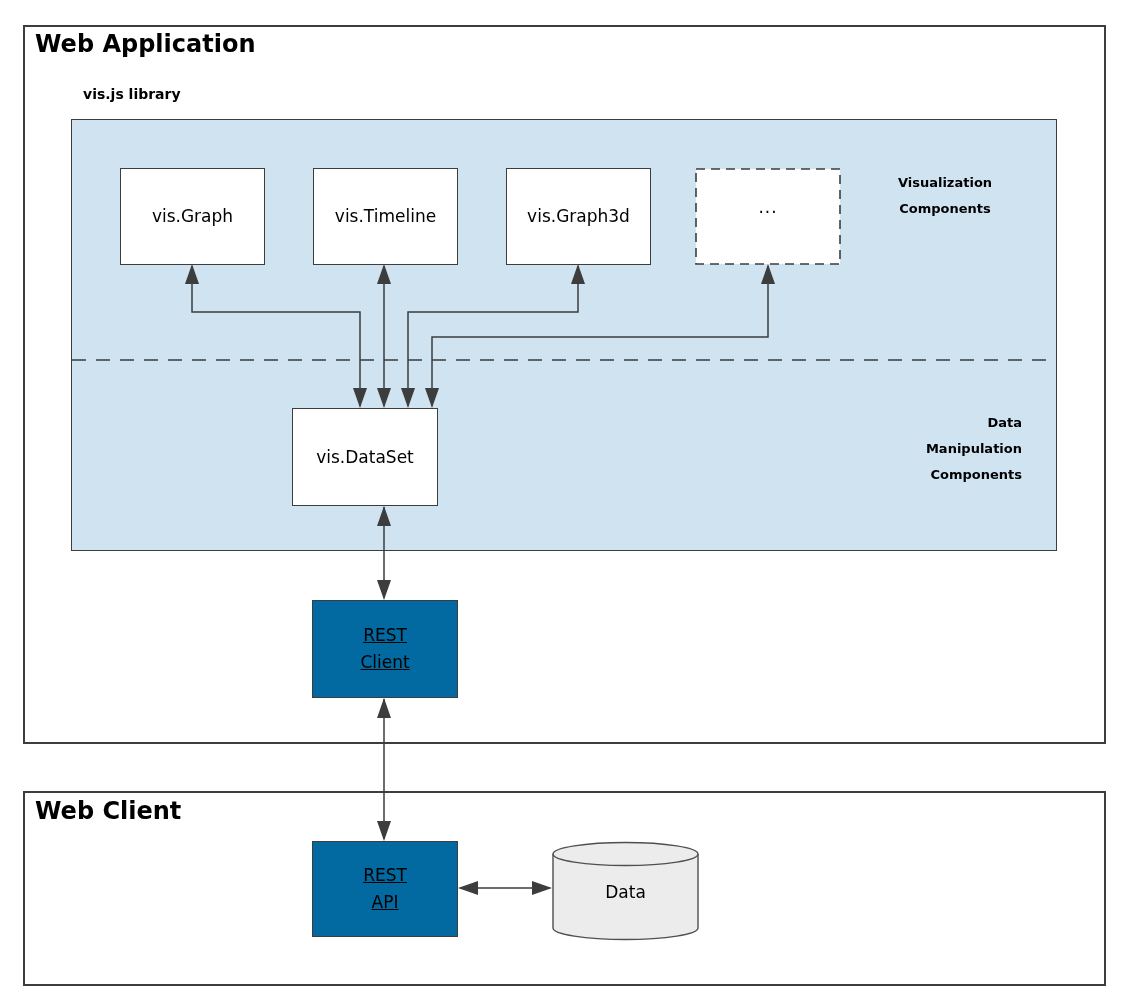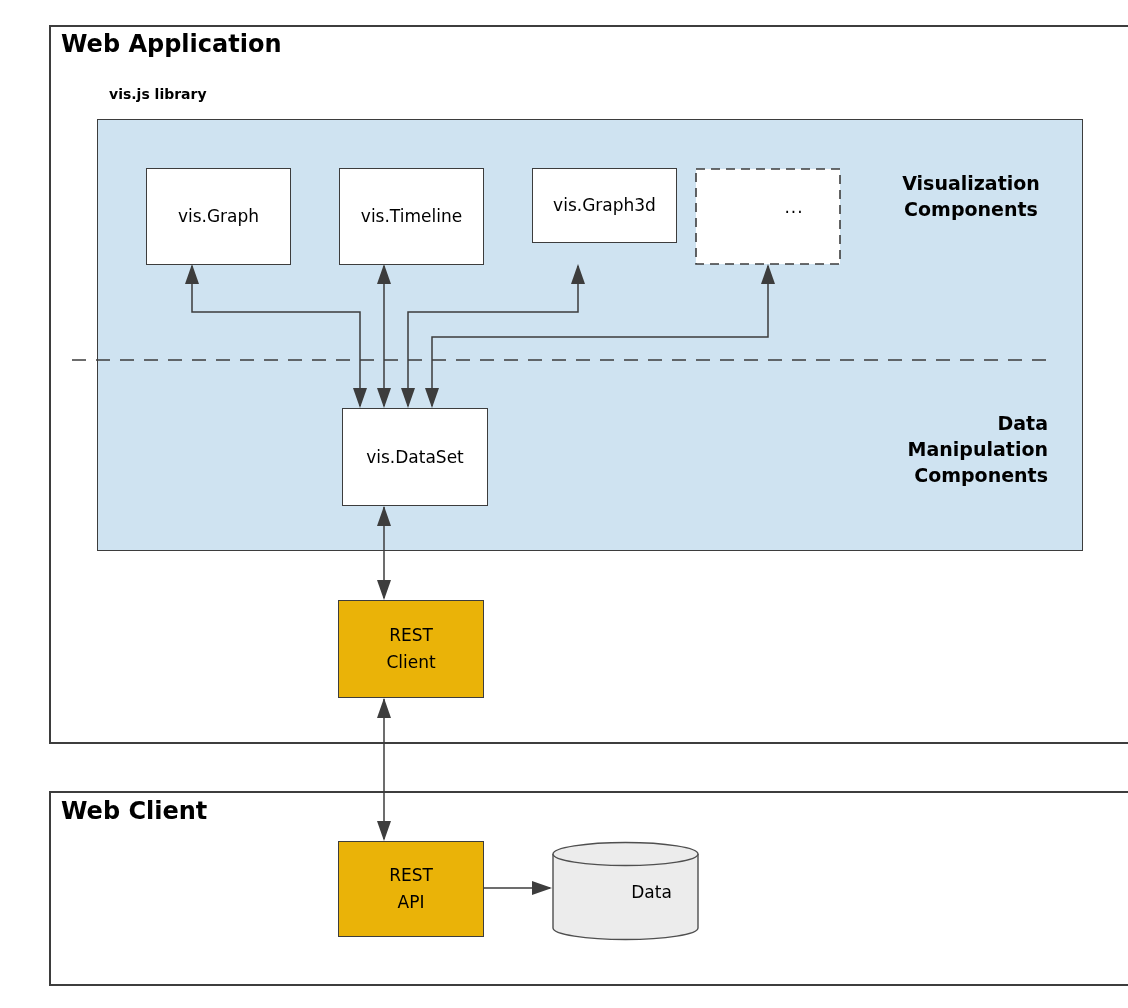--- a/index.html
+++ b/index.html
@@ -1,36 +1,36 @@
 <!DOCTYPE html>
 <html><head>
 <meta charset="utf-8">
 <style>
   html,body{margin:0;padding:0;background:#ffffff;}
   .canvas{
     position:relative;width:1128px;height:1008px;background:#ffffff;
     font-family:"DejaVu Sans","Liberation Sans",sans-serif;color:#000000;
     overflow:hidden;
   }
-  .abs{position:absolute;box-sizing:border-box;margin-left:26px;}
+  .abs{position:absolute;box-sizing:border-box;}
   .frame{border:2px solid #3d3d3d;background:#ffffff;}
   .frame-title{font-size:24px;font-weight:bold;color:#000;}
   .panel{background:#cfe3f1;border:1.4px solid #3d3d3d;}
   .panel-title{font-size:14px;font-weight:bold;color:#000;}
   .node{
     border:1.6px solid #3d3d3d;background:#ffffff;
     display:flex;align-items:center;justify-content:center;
     text-align:center;font-size:17px;line-height:27px;
     white-space:pre-line;color:#000;
   }
-  .node.gray{background:#eab308;}
+  .node.gray{background:#0369a1;text-decoration:underline;}
   .node.ellipsis{border:none;background:transparent;}
   .node.ellipsis .lbl{transform:translateY(-9px);letter-spacing:1px;}
   .sidelabel{
-    font-size:19px;font-weight:bold;line-height:26px;color:#000;
+    font-size:13px;font-weight:bold;line-height:26px;color:#000;
     white-space:pre-line;
   }
   .sidelabel.center{text-align:center;}
   .sidelabel.right{text-align:right;}
   .dblabel{
     display:flex;align-items:center;justify-content:center;
     font-size:17px;color:#000;text-align:center;
   }
   svg.overlay{position:absolute;left:0;top:0;z-index:1;}
   .layer-nodes{position:absolute;left:0;top:0;width:100%;height:100%;z-index:2;pointer-events:none;}
@@ -101,31 +101,31 @@
     </g>
   </svg>
 
   <div class="layer-nodes">
     <div class="abs node" style="left:313px;top:168px;width:145px;height:97px;">
       <span class="lbl">vis.Timeline</span>
     </div>
     <div class="abs node" style="left:120px;top:168px;width:145px;height:97px;">
       <span class="lbl">vis.Graph</span>
     </div>
-    <div class="abs node" style="left:506px;top:168px;width:145px;height:75px;">
+    <div class="abs node" style="left:506px;top:168px;width:145px;height:97px;">
       <span class="lbl">vis.Graph3d</span>
     </div>
     <div class="abs node ellipsis" style="left:695px;top:168px;width:146px;height:97px;">
       <span class="lbl">...</span>
     </div>
 
     <div class="abs sidelabel center" style="left:845px;top:170px;width:200px;">Visualization
 Components</div>
 
-    <div class="abs node" style="left:316px;top:408px;width:146px;height:98px;text-align:center;">
+    <div class="abs node" style="left:292px;top:408px;width:146px;height:98px;text-align:center;">
       <span class="lbl">vis.DataSet</span>
     </div>
 
     <div class="abs sidelabel right" style="left:845px;top:410px;width:177px;">Data
 Manipulation
 Components</div>
 
     <div class="abs node gray" style="left:312px;top:600px;width:146px;height:98px;">
       <span class="lbl">REST
 Client</span>

